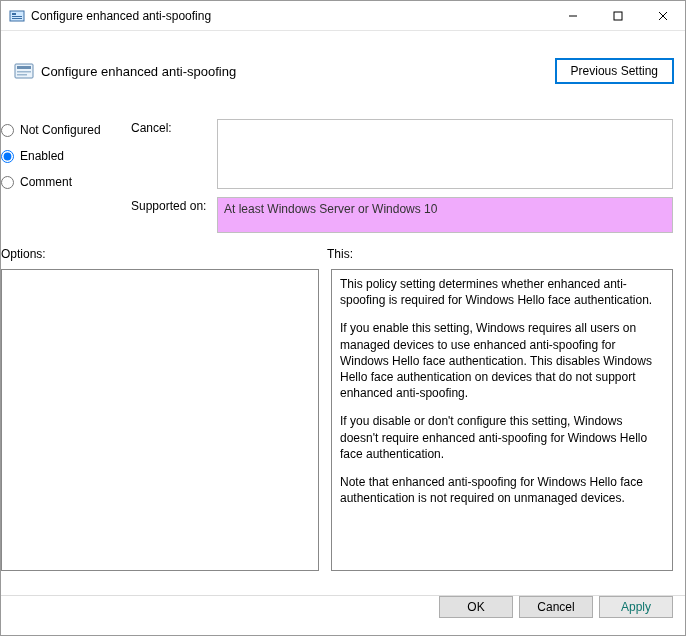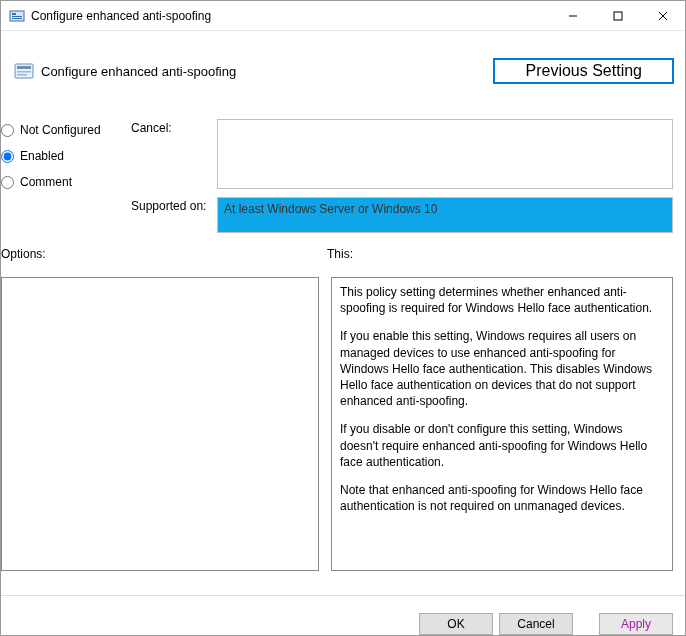--- a/index.html
+++ b/index.html
@@ -6,42 +6,42 @@
   html, body { margin:0; padding:0; font-family: "Segoe UI", Tahoma, sans-serif; font-size:12px; color:#000; background:#fff; }
   .window { width:686px; height:636px; border:1px solid #999; display:flex; flex-direction:column;gap:20px; }
   .titlebar { height:30px; display:flex; align-items:center; padding:0 0 0 8px; border-bottom:1px solid #e5e5e5; }
   .titlebar .icon { width:16px; height:16px; margin-right:6px; }
   .titlebar .title { flex:1; font-size:12px; }
   .titlebar .controls { display:flex; height:100%; }
   .titlebar .controls div { width:45px; display:flex; align-items:center; justify-content:center; font-size:14px; }
   .headerrow { height:40px; display:flex; align-items:center; padding:4px 12px; }
   .headerrow .hicon { width:22px; height:22px; margin-right:6px; }
   .headerrow .htitle { flex:1; font-size:13px; }
-  .navbtn { height:24px; padding:0 30px; border:1px solid #adadad; background:#e1e1e1; font-size:16px; margin-left:24px; cursor:pointer; }
+  .navbtn { height:24px; padding:0 14px; border:1px solid #adadad; background:#e1e1e1; font-size:12px; margin-left:24px; cursor:pointer; }
   .navbtn.focus { outline:2px solid #0078d7; outline-offset:-1px; border-color:#0078d7; background:#fff; }
   .body { flex:1; display:flex; flex-direction:column; padding:8px 12px 4px 0; overflow:hidden; }
   .toprow { display:flex; }
   .leftcol { width:130px; padding-top:4px; }
   .radio { display:flex; align-items:center; margin-bottom:12px; cursor:pointer; }
   .radio input { margin:0 6px 0 0; }
   .rightcol { flex:1; display:flex; flex-direction:column; gap:8px; }
   .fieldrow { display:flex; align-items:flex-start; }
   .fieldrow label { width:86px; padding-top:2px; }
   .comment-box { flex:1; height:70px; border:1px solid #c0c0c0; background:#fff; padding:4px; resize:none; overflow-y:scroll; font-family:inherit; font-size:12px; }
-  .supported-box { flex:1; height:36px; border:1px solid #c0c0c0; background:#0ea5e9; padding:4px 6px; overflow-y:scroll; color:#333; }
+  .supported-box { flex:1; height:36px; border:1px solid #c0c0c0; background:#f0abfc; padding:4px 6px; overflow-y:scroll; color:#333; }
   .midlabels { display:flex; margin-top:14px; }
   .midlabels .lbl-left { width:326px; }
-  .panels { flex:1; display:flex; gap:12px; margin-top:16px; min-height:0; }
+  .panels { flex:1; display:flex; gap:12px; margin-top:8px; min-height:0; }
   .panel { border:1px solid #888; background:#fff; padding:6px 8px; overflow-y:auto; font-size:12px; line-height:1.35; }
   .panel-left { width:318px; }
   .panel-right { flex:1; overflow-y:scroll; }
   .panel-right p { margin:0 0 12px 0; }
-  .footer { height:40px; border-top:1px solid #ddd; display:flex; align-items:flex-end; justify-content:flex-end; padding:0 12px; gap:6px; }
+  .footer { height:40px; border-top:1px solid #ddd; display:flex; align-items:flex-start; justify-content:flex-end; padding:0 12px; gap:6px; }
   .dlgbtn { width:74px; height:22px; border:1px solid #adadad; background:#e1e1e1; font-size:12px; cursor:pointer; }
-  .dlgbtn.disabled { color:#a21caf; background:#e8e8e8; cursor:default;margin-left:20px; }
+  .dlgbtn.disabled { color:#0f766e; background:#e8e8e8; cursor:default; }
   ::-webkit-scrollbar { width:17px; }
   ::-webkit-scrollbar-track { background:#f0f0f0; }
   ::-webkit-scrollbar-thumb { background:#cdcdcd; }
   ::-webkit-scrollbar-button { background:#f0f0f0; height:17px; }
 </style>
 </head>
 <body>
 
 <div class="window">
   <div class="titlebar">

